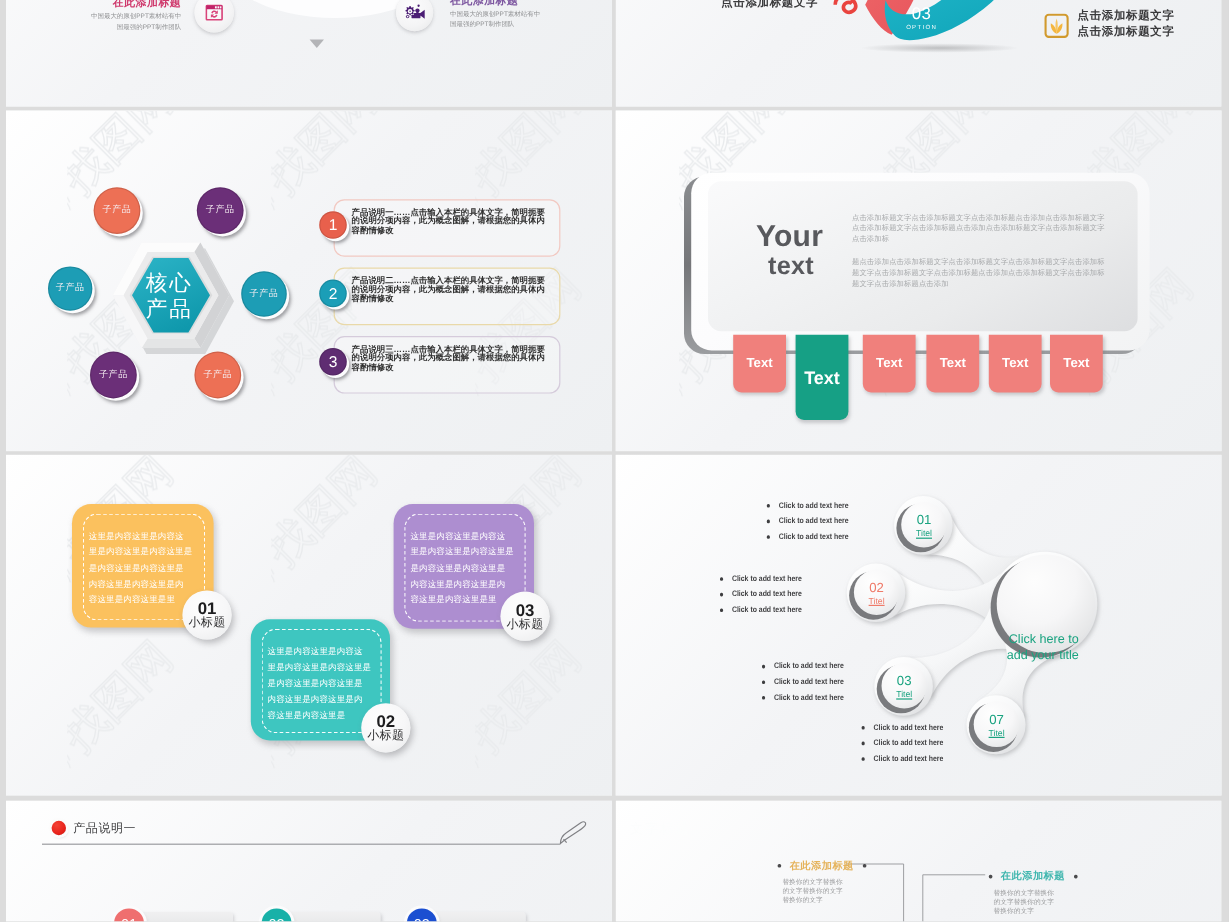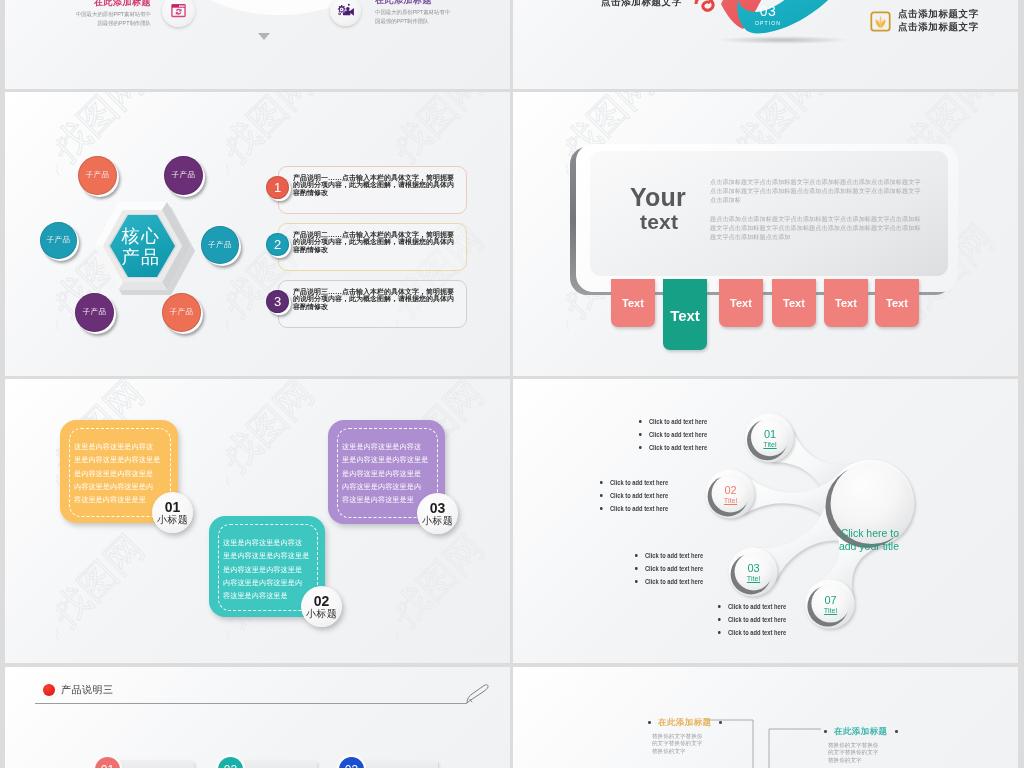--- a/index.html
+++ b/index.html
@@ -539,21 +539,21 @@
       <li>Click to add text here</li>
       <li>Click to add text here</li>
       <li>Click to add text here</li>
     </ul>
   </div>
   <div class="clipbox" id="c7">
     <div class="slide" id="s7" style="position:absolute;left:0;top:0">
       <div class="bgtex"></div>
       <div class="wmlayer"></div>
       <div class="reddot"></div>
-      <div class="shead">产品说明三</div>
+      <div class="shead">产品说明一</div>
       <div class="hline"></div>
       <svg class="pencil" width="24" height="20" viewBox="0 0 24 20">
         <g fill="none" stroke="#808185" stroke-width="1.0" stroke-linejoin="round">
           <path d="M1 19 C1 15 3 12 6 10 L18 1.6 C20.5 0 22.5 1 22 3 C21.6 4.8 19 6.6 16 8.6 L4 16.5 C3 17.2 1.8 18.4 1 19Z"></path>
           <path d="M3.6 15.2 L6.2 18.2"></path>
         </g>
       </svg>
       <div class="mark" style="left:90px;">
         <div class="mbar"></div>
         <div class="mdot" style="background:#ef6f6f">

